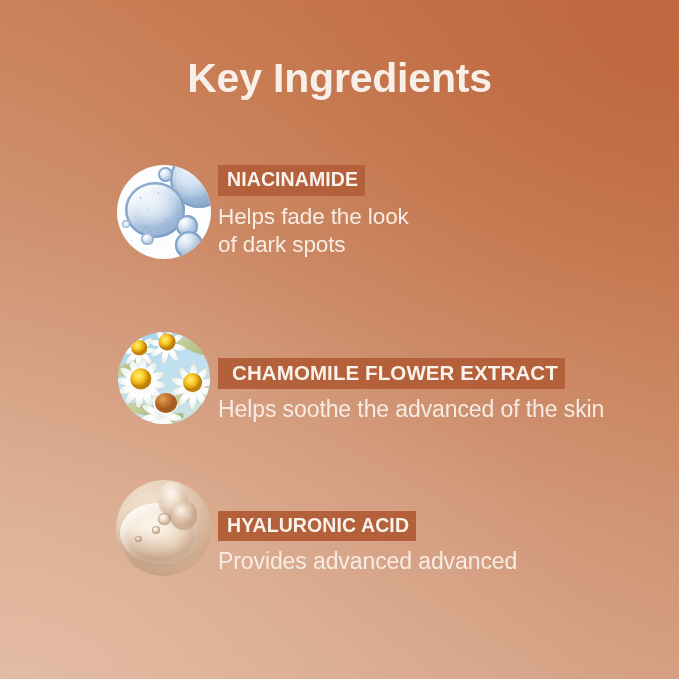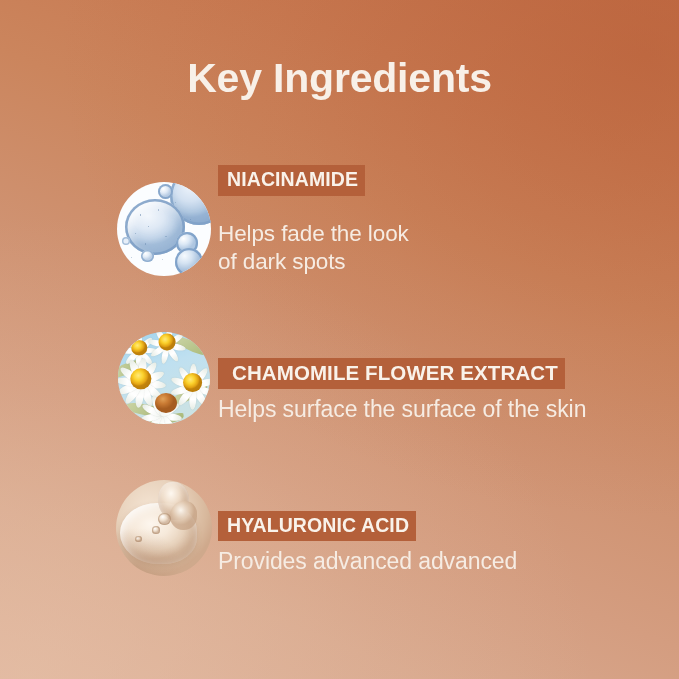--- a/index.html
+++ b/index.html
@@ -94,21 +94,21 @@
     white-space:nowrap;
   }
   #row-1 .label { font-size:20.5px;padding-left:14px; }
 
   .desc {
     color:#f6ece3;
     font-size:22.5px;
     font-weight:normal;
     line-height:1.26;
     letter-spacing:-0.1px;
-    margin-top:24px;
+    margin-top:7px;
     white-space:pre-line;
   }
   #row-1 .desc { font-size:23px; margin-top:6px; }
   #row-2 .desc { font-size:23px; margin-top:6px; }
 
   
 
   
   .gel-blue { background:#fbfdff; }
   .gel-blue .bub {
@@ -340,21 +340,21 @@
         <span class="petal" style="transform:rotate(248deg)"></span>
         <span class="petal" style="transform:rotate(288deg)"></span>
         <span class="petal" style="transform:rotate(328deg)"></span>
       </div>
 
       <div class="bud" style="left:40%;top:66%;width:24%;height:22%;"></div>
     </div>
   </div>
   <div class="text-col">
     <div class="label">CHAMOMILE FLOWER EXTRACT</div>
-    <div class="desc">Helps surface the surface of the skin</div>
+    <div class="desc">Helps soothe the advanced of the skin</div>
   </div>
 </div>
 
 <div class="row" id="row-2">
   <div class="swatch-wrap">
     <div class="swatch serum">
       <div class="blob"></div>
       <div class="drip"></div>
       <div class="drip2"></div>
       <div class="tinybub" style="left:44%;top:34%;width:13%;height:13%;"></div>

